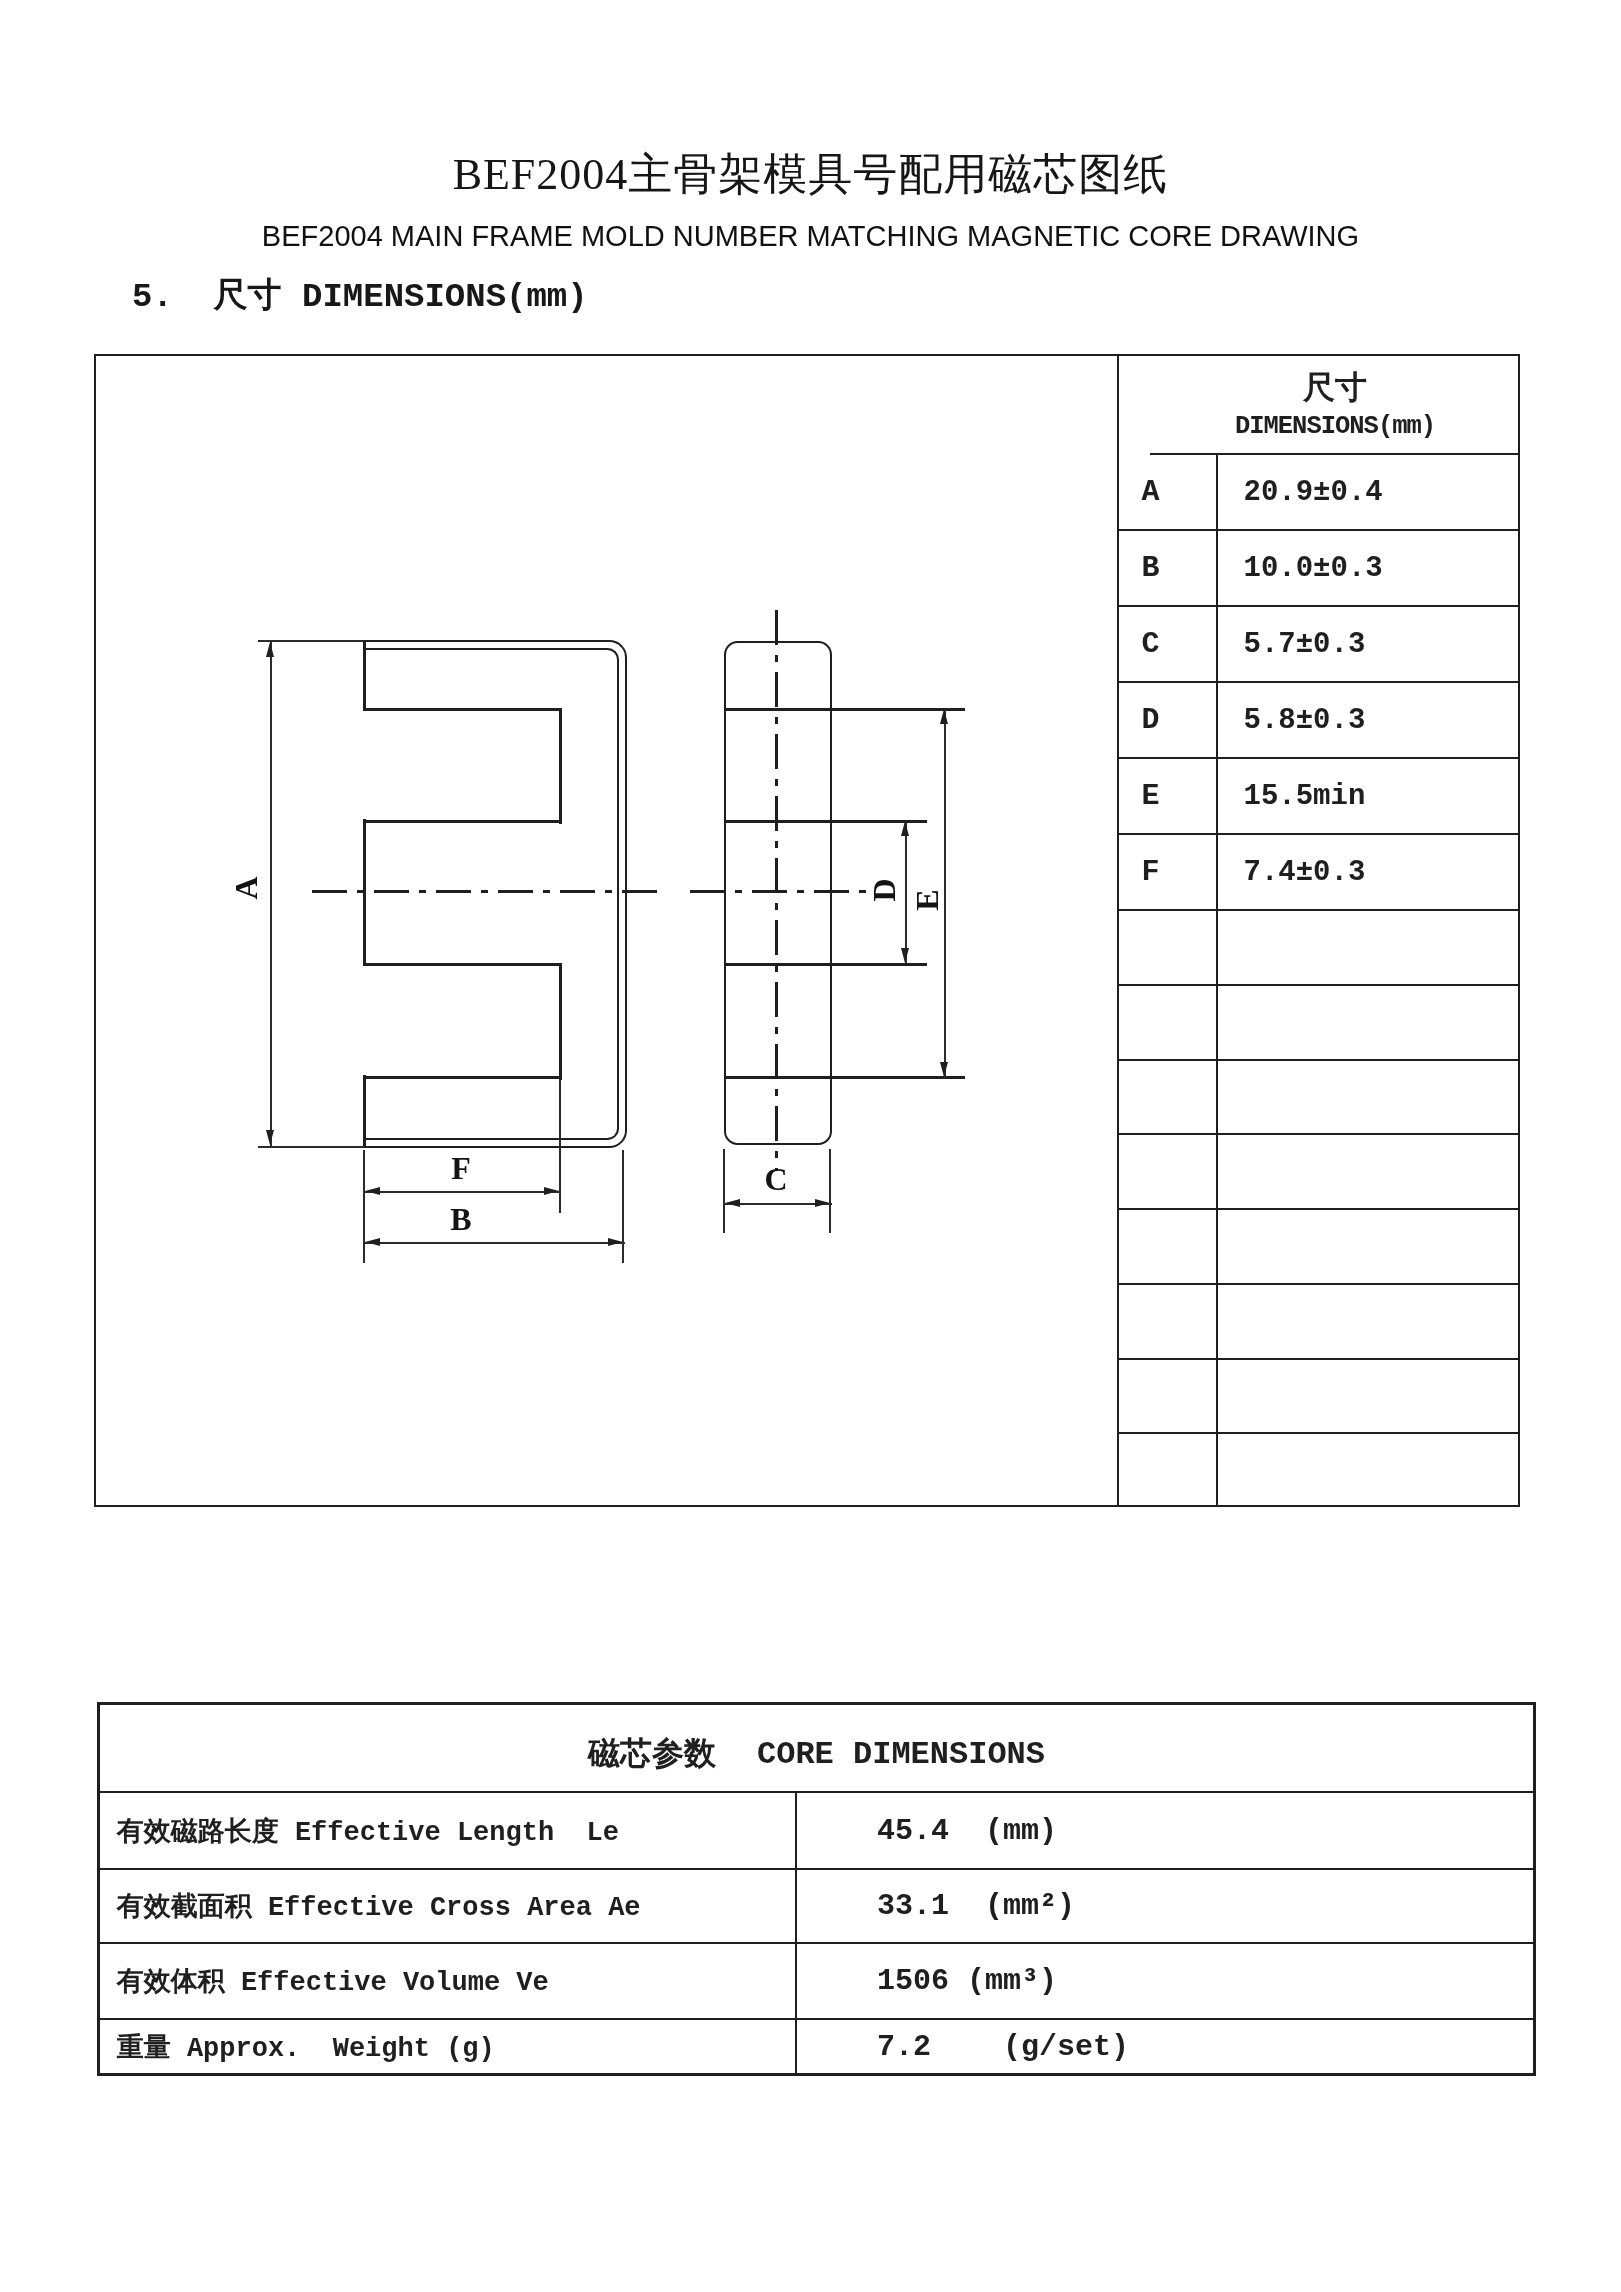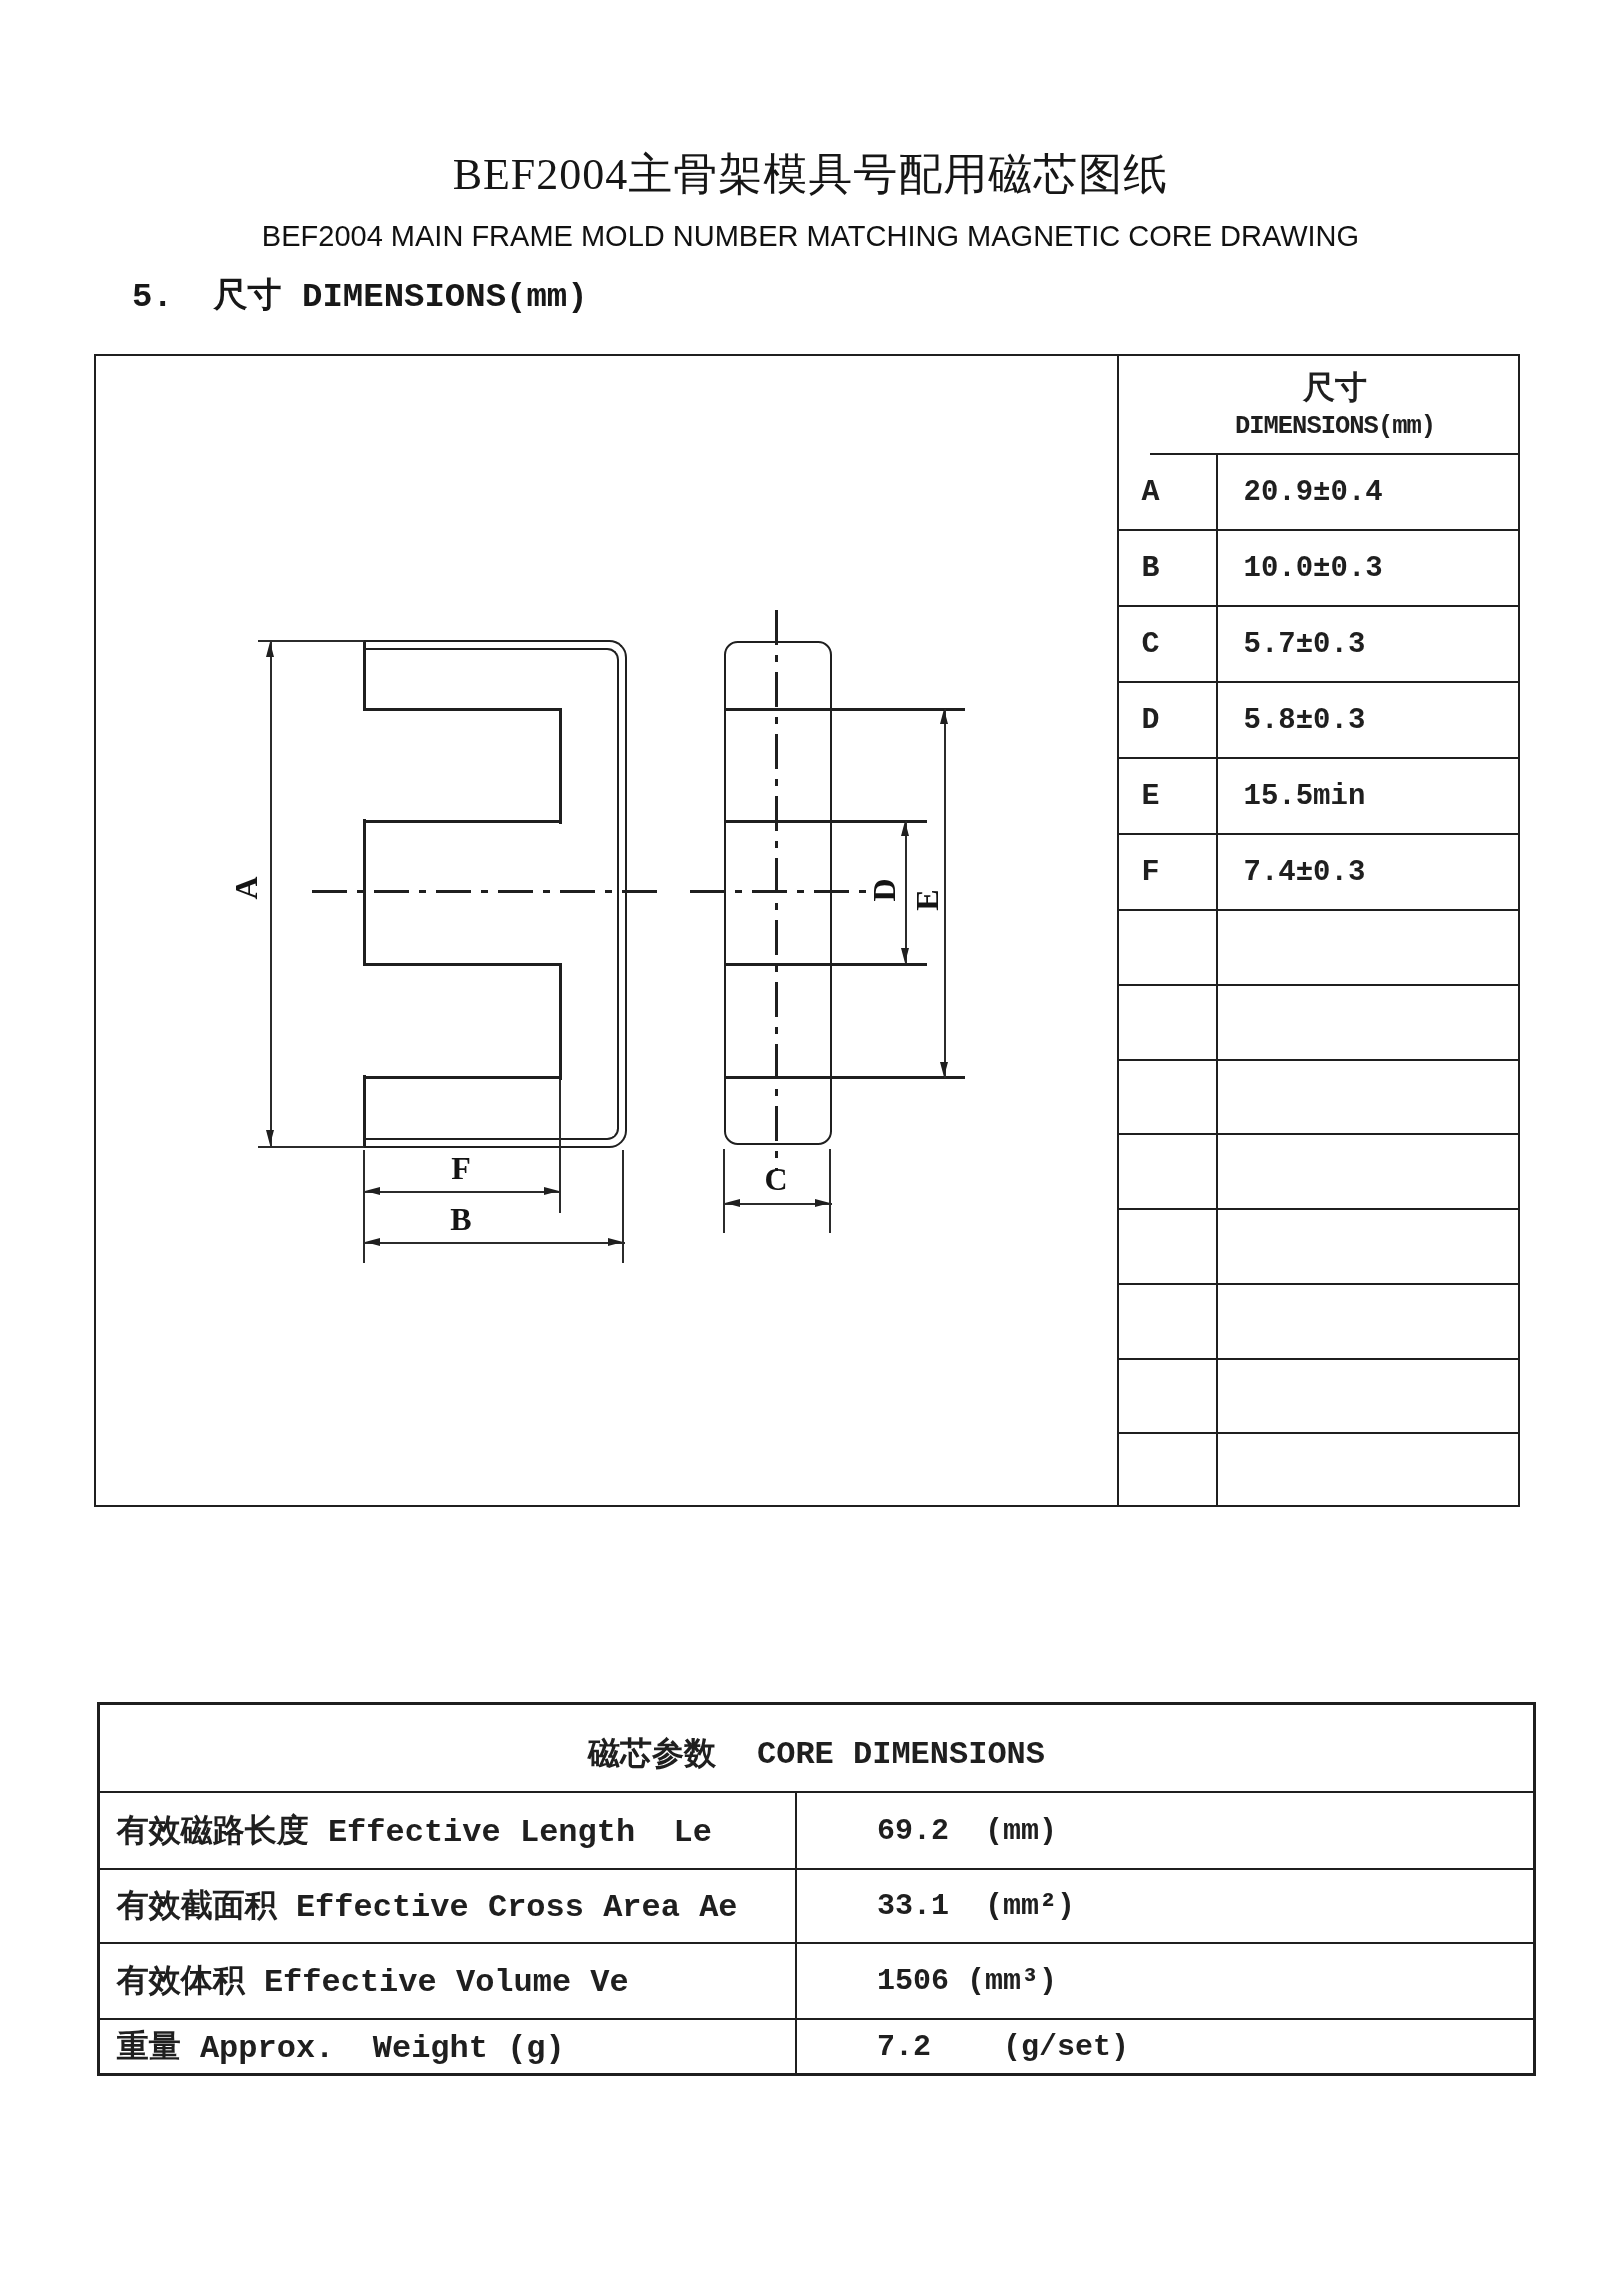--- a/index.html
+++ b/index.html
@@ -137,21 +137,21 @@
     font-size:32px;font-weight:700;margin-top:12px;
   }
   .ptable .prow{
     border-bottom:2.9px solid var(--ink);
     display:flex;align-items:stretch;
   }
   .ptable .prow:last-child{border-bottom:none;flex:1;}
   .ptable .prow .pl{
     width:697px;border-right:2.9px solid var(--ink);
     display:flex;align-items:center;padding-left:16.7px;
-    font-size:32px;font-weight:700;white-space:pre;
+    font-size:27px;font-weight:700;white-space:pre;
   }
   .ptable .prow .pv{
     flex:1;display:flex;align-items:center;padding-left:80px;
     font-size:30px;font-weight:700;white-space:pre;
   }
 </style>
 </head>
 <body>
 
 <div id="page">
@@ -296,21 +296,21 @@
       </div>
   </div>
 
   <div class="ptable">
     <div class="phead">
       <span>磁芯参数</span>
       <span>CORE DIMENSIONS</span>
     </div>
     <div class="prow" style="height:77px;">
       <div class="pl">有效磁路长度 Effective Length  Le</div>
-      <div class="pv">69.2  (mm)</div>
+      <div class="pv">45.4  (mm)</div>
     </div>
     <div class="prow" style="height:74px;">
       <div class="pl">有效截面积 Effective Cross Area Ae</div>
       <div class="pv">33.1  (mm²)</div>
     </div>
     <div class="prow" style="height:76px;">
       <div class="pl">有效体积 Effective Volume Ve</div>
       <div class="pv">1506 (mm³)</div>
     </div>
     <div class="prow">

